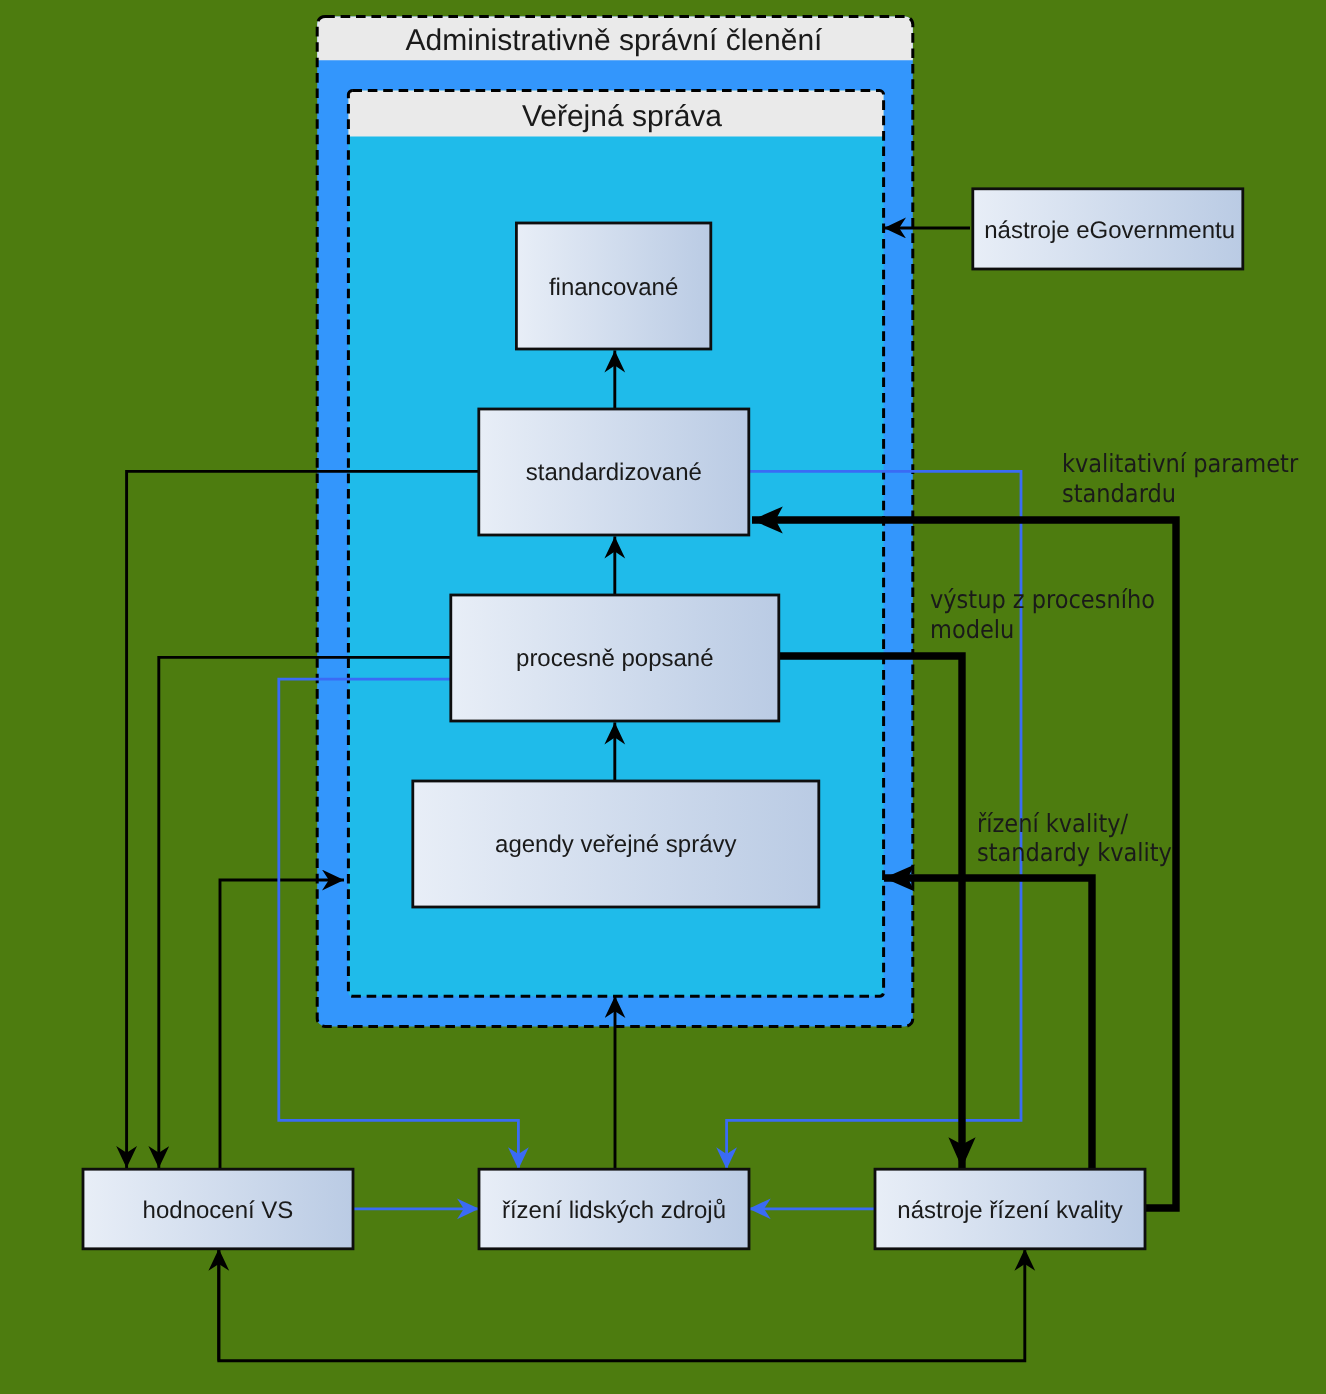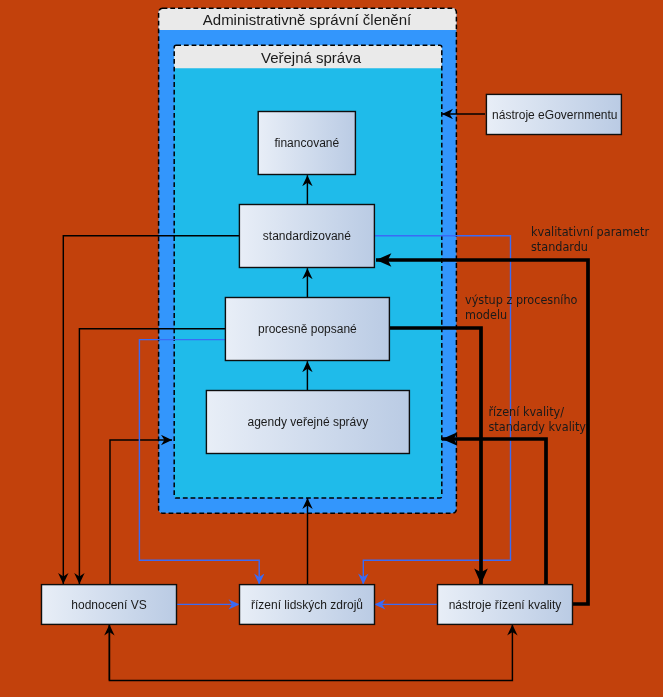--- a/index.html
+++ b/index.html
@@ -1,18 +1,18 @@
 <!DOCTYPE html>
 <html><head>
 <meta charset="utf-8">
 <title>Administrativně správní členění</title>
 <style>
   html,body{margin:0;padding:0;background:#ffffff;}
   body{width:663px;height:697px;overflow:hidden;font-family:"Liberation Sans",sans-serif;}
-  #stage{position:relative;width:663px;height:697px;background:#c2410c;}
+  #stage{position:relative;width:663px;height:697px;background:#4d7c0f;}
   svg.diagram{position:absolute;left:0;top:0;width:663px;height:697px;}
   .boxlabel{font-family:"Liberation Sans",sans-serif;font-size:12px;fill:#1a1a1a;}
   .grouplabel{font-family:"Liberation Sans",sans-serif;font-size:15px;fill:#1a1a1a;}
   .annot{font-family:"DejaVu Sans",sans-serif;font-stretch:condensed;font-size:12.5px;fill:#1a1a1a;}
 </style>
 </head>
 <body>
 
 <div id="stage">
 <svg class="diagram" viewBox="0 0 663 697">

